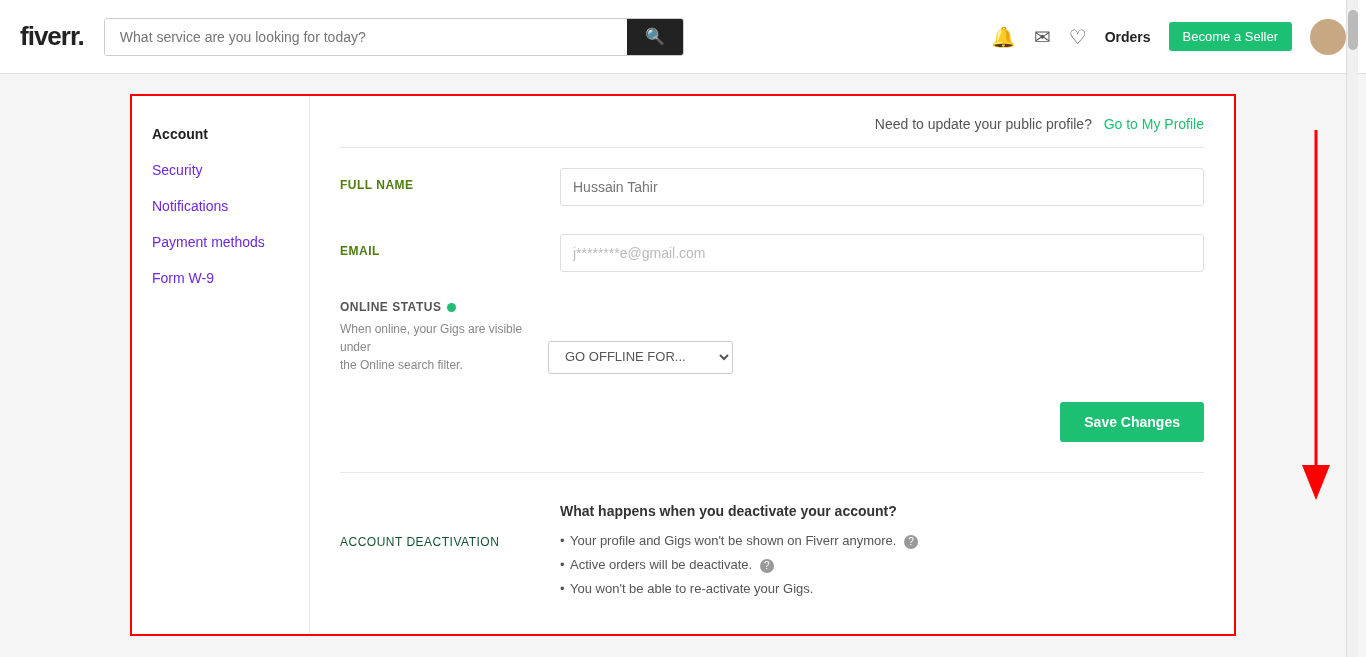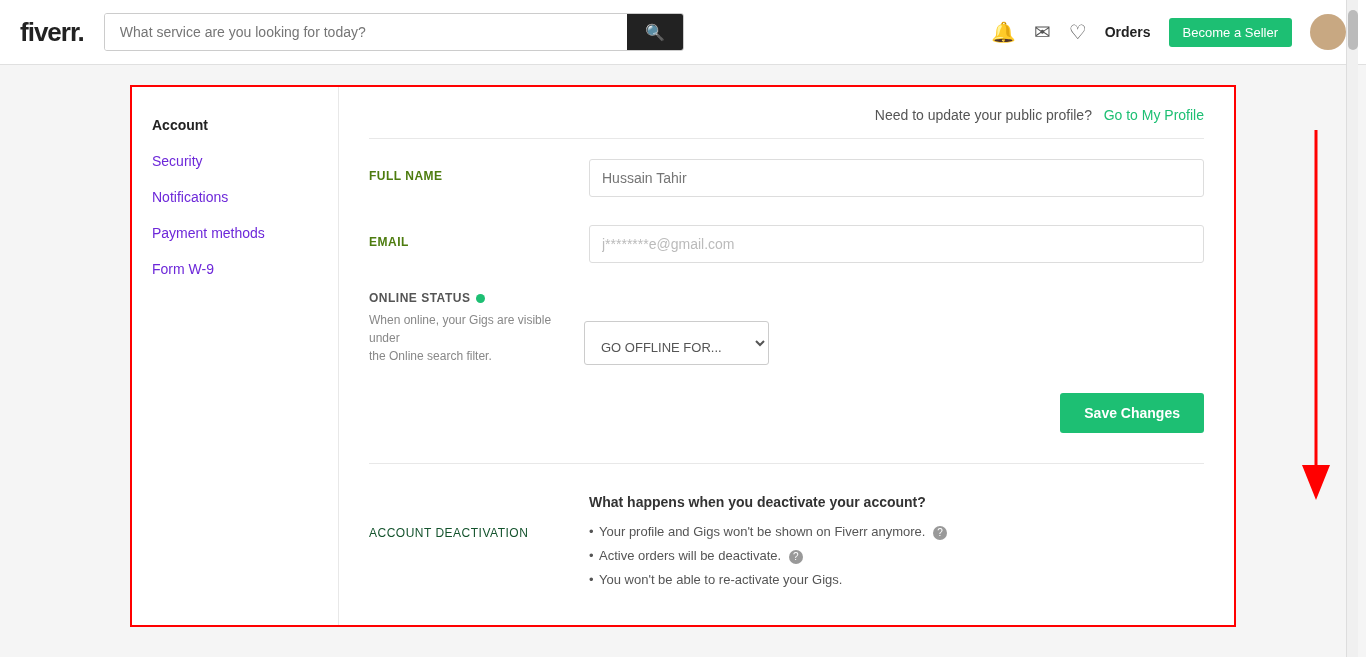--- a/index.html
+++ b/index.html
@@ -4,21 +4,21 @@
   <style>
     * { box-sizing: border-box; margin: 0; padding: 0; }
     body { font-family: Arial, sans-serif; background: #f5f5f5; min-height: 657px; }
 
     
     .header {
       display: flex;
       align-items: center;
       background: #fff;
       padding: 0 20px;
-      height: 65px;
+      height: 74px;
       border-bottom: 1px solid #e0e0e0;
     }
     .logo {
       font-size: 26px;
       font-weight: bold;
       color: #1dbf73;
       margin-right: 20px;
       letter-spacing: -1px;
     }
     .logo span { color: #222; }
@@ -90,21 +90,21 @@
     
     .settings-wrapper {
       border: 2px solid red;
       display: flex;
       width: 100%;
       background: #fff;
     }
 
     
     .sidebar {
-      width: 207px;
+      width: 178px;
       padding: 20px 0;
       background: #fff;
       border-right: 1px solid #e8e8e8;
       flex-shrink: 0;
     }
     .sidebar-item {
       padding: 10px 20px;
       font-size: 14px;
       cursor: pointer;
       color: #6d28d9;
@@ -189,29 +189,28 @@
       background: #1dbf73;
       display: inline-block;
     }
     .online-desc {
       font-size: 12px;
       color: #888;
       margin-top: 6px;
       line-height: 1.5;
     }
     .offline-select {
-      padding: 17px 30px 8px 12px;
+      padding: 6px 30px 8px 12px;
       border: 1px solid #ccc;
       border-radius: 3px;
       font-size: 13px;
       color: #555;
       background: #fff;
       cursor: pointer;
       appearance: auto;
-      margin-left: 7px;
     }
 
     .save-row {
       display: flex;
       justify-content: flex-end;
       margin-bottom: 30px;
       padding-bottom: 30px;
       border-bottom: 1px solid #e8e8e8;
     }
     .save-btn {

